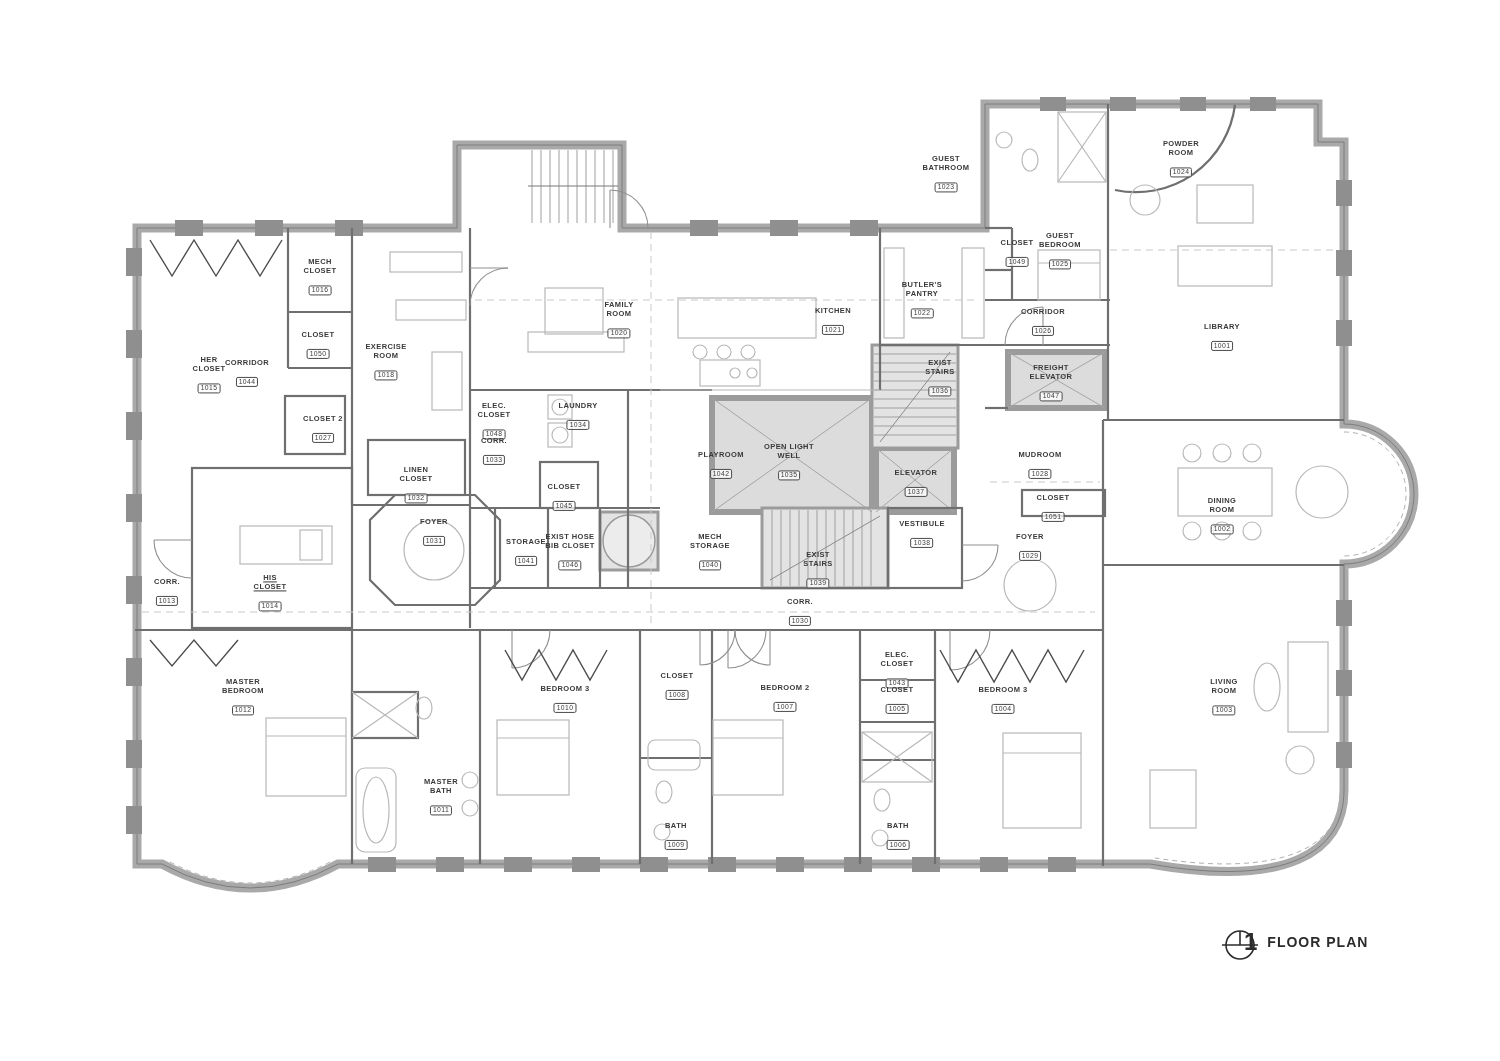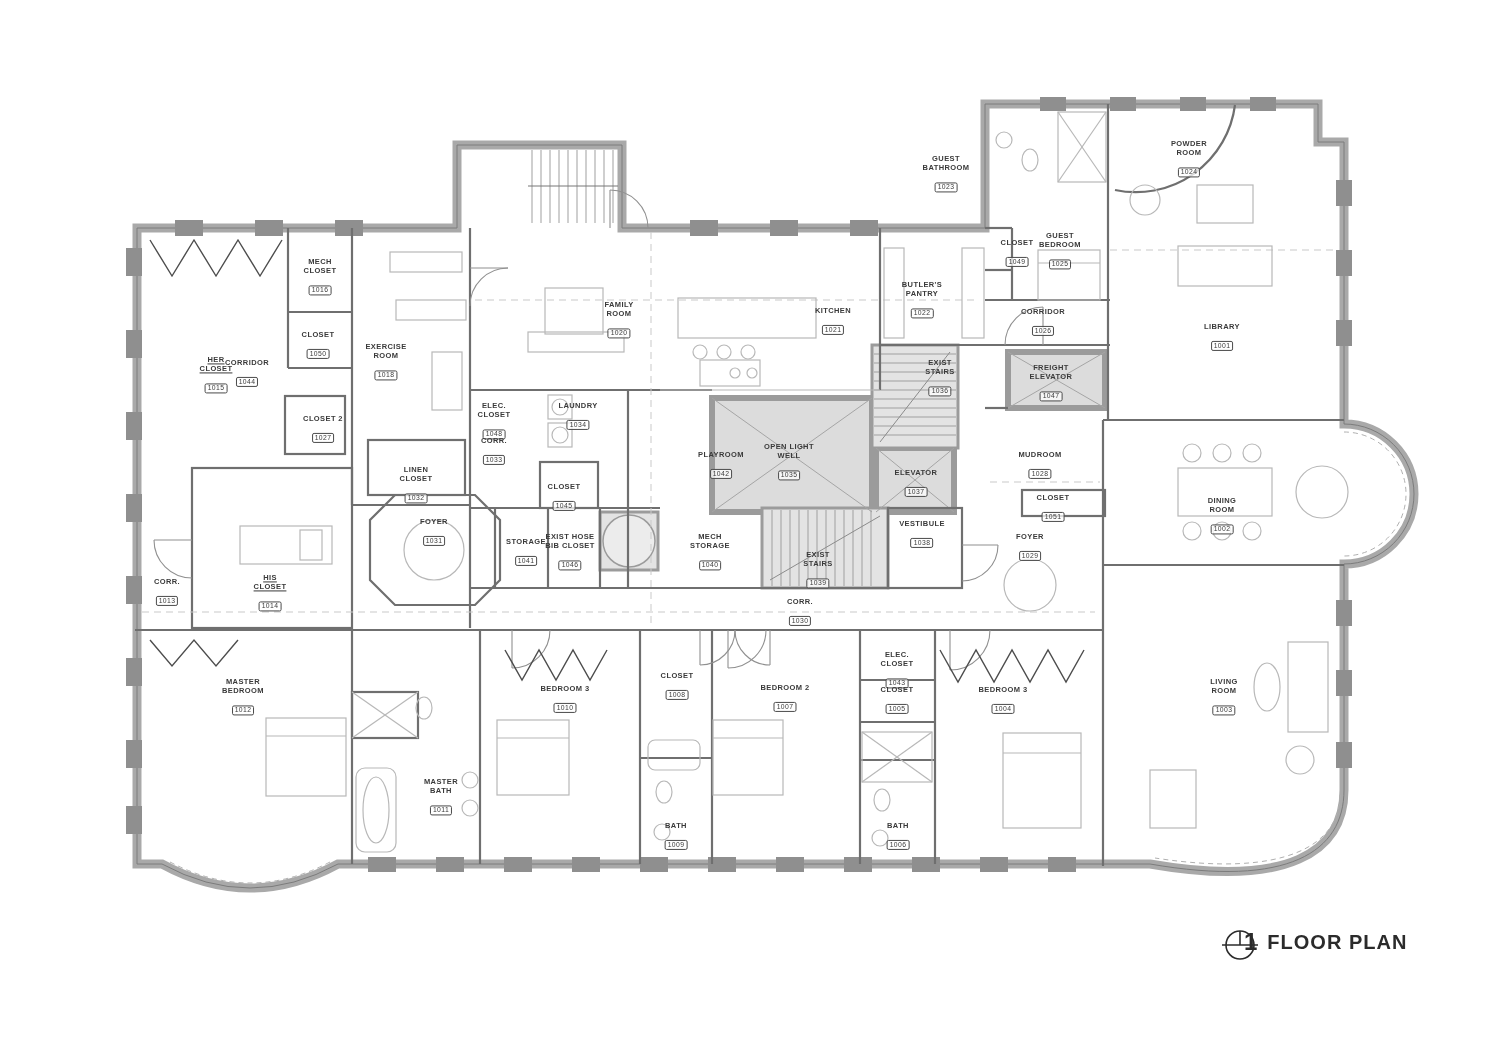--- a/index.html
+++ b/index.html
@@ -16,21 +16,21 @@
   .room-number{
     display:inline-block;border:1px solid #4a4a4a;border-radius:2px;
     padding:0 2px;margin-top:1px;font-size:6.8px;font-weight:normal;
     background:rgba(255,255,255,.75);
   }
   #title-block{
     position:absolute;left:1222px;top:928px;display:flex;align-items:center;
     color:#2b2b2b;
   }
   #sheet-number{font-size:24px;font-weight:bold;margin:0 10px 0 22px;}
-  #sheet-title{font-size:20px;font-weight:bold;letter-spacing:1px;}
+  #sheet-title{font-size:14px;font-weight:bold;letter-spacing:1px;}
 </style>
 </head>
 <body>
 
 <div id="canvas">
 
 <svg id="plan-svg" width="1500" height="1061" viewBox="0 0 1500 1061">
 
   <g fill="none" stroke="#a9a9a9" stroke-width="9">
     <path d="M 137 228 L 457 228 L 457 145 L 622 145 L 622 228 L 985 228
@@ -332,21 +332,21 @@
   </g>
 
   <g stroke="#2b2b2b" stroke-width="1.6" fill="none">
     <circle cx="1240" cy="945" r="14"></circle>
     <line x1="1222" y1="945" x2="1258" y2="945"></line>
     <line x1="1240" y1="931" x2="1240" y2="945"></line>
   </g>
 </svg>
 
 <div id="room-labels">
-      <div class="room-label" style="left: 216px; top: 370px; text-decoration: underline;">
+      <div class="room-label" style="left: 209px; top: 370px;">
     <span>HER
 CLOSET</span><br>
     <span class="room-number">1015</span>
   </div>
       <div class="room-label" style="left: 247px; top: 368px;">
     <span>CORRIDOR</span><br>
     <span class="room-number">1044</span>
   </div>
       <div class="room-label" style="left: 320px; top: 272px;">
     <span>MECH
@@ -417,21 +417,21 @@
   </div>
       <div class="room-label" style="left: 1060px; top: 246px;">
     <span>GUEST
 BEDROOM</span><br>
     <span class="room-number">1025</span>
   </div>
       <div class="room-label" style="left: 1043px; top: 317px;">
     <span>CORRIDOR</span><br>
     <span class="room-number">1026</span>
   </div>
-      <div class="room-label" style="left: 1181px; top: 154px; margin-left: 8px;">
+      <div class="room-label" style="left: 1181px; top: 154px;">
     <span>POWDER
 ROOM</span><br>
     <span class="room-number">1024</span>
   </div>
       <div class="room-label" style="left: 1222px; top: 332px;">
     <span>LIBRARY</span><br>
     <span class="room-number">1001</span>
   </div>
       <div class="room-label" style="left: 940px; top: 373px;">
     <span>EXIST

